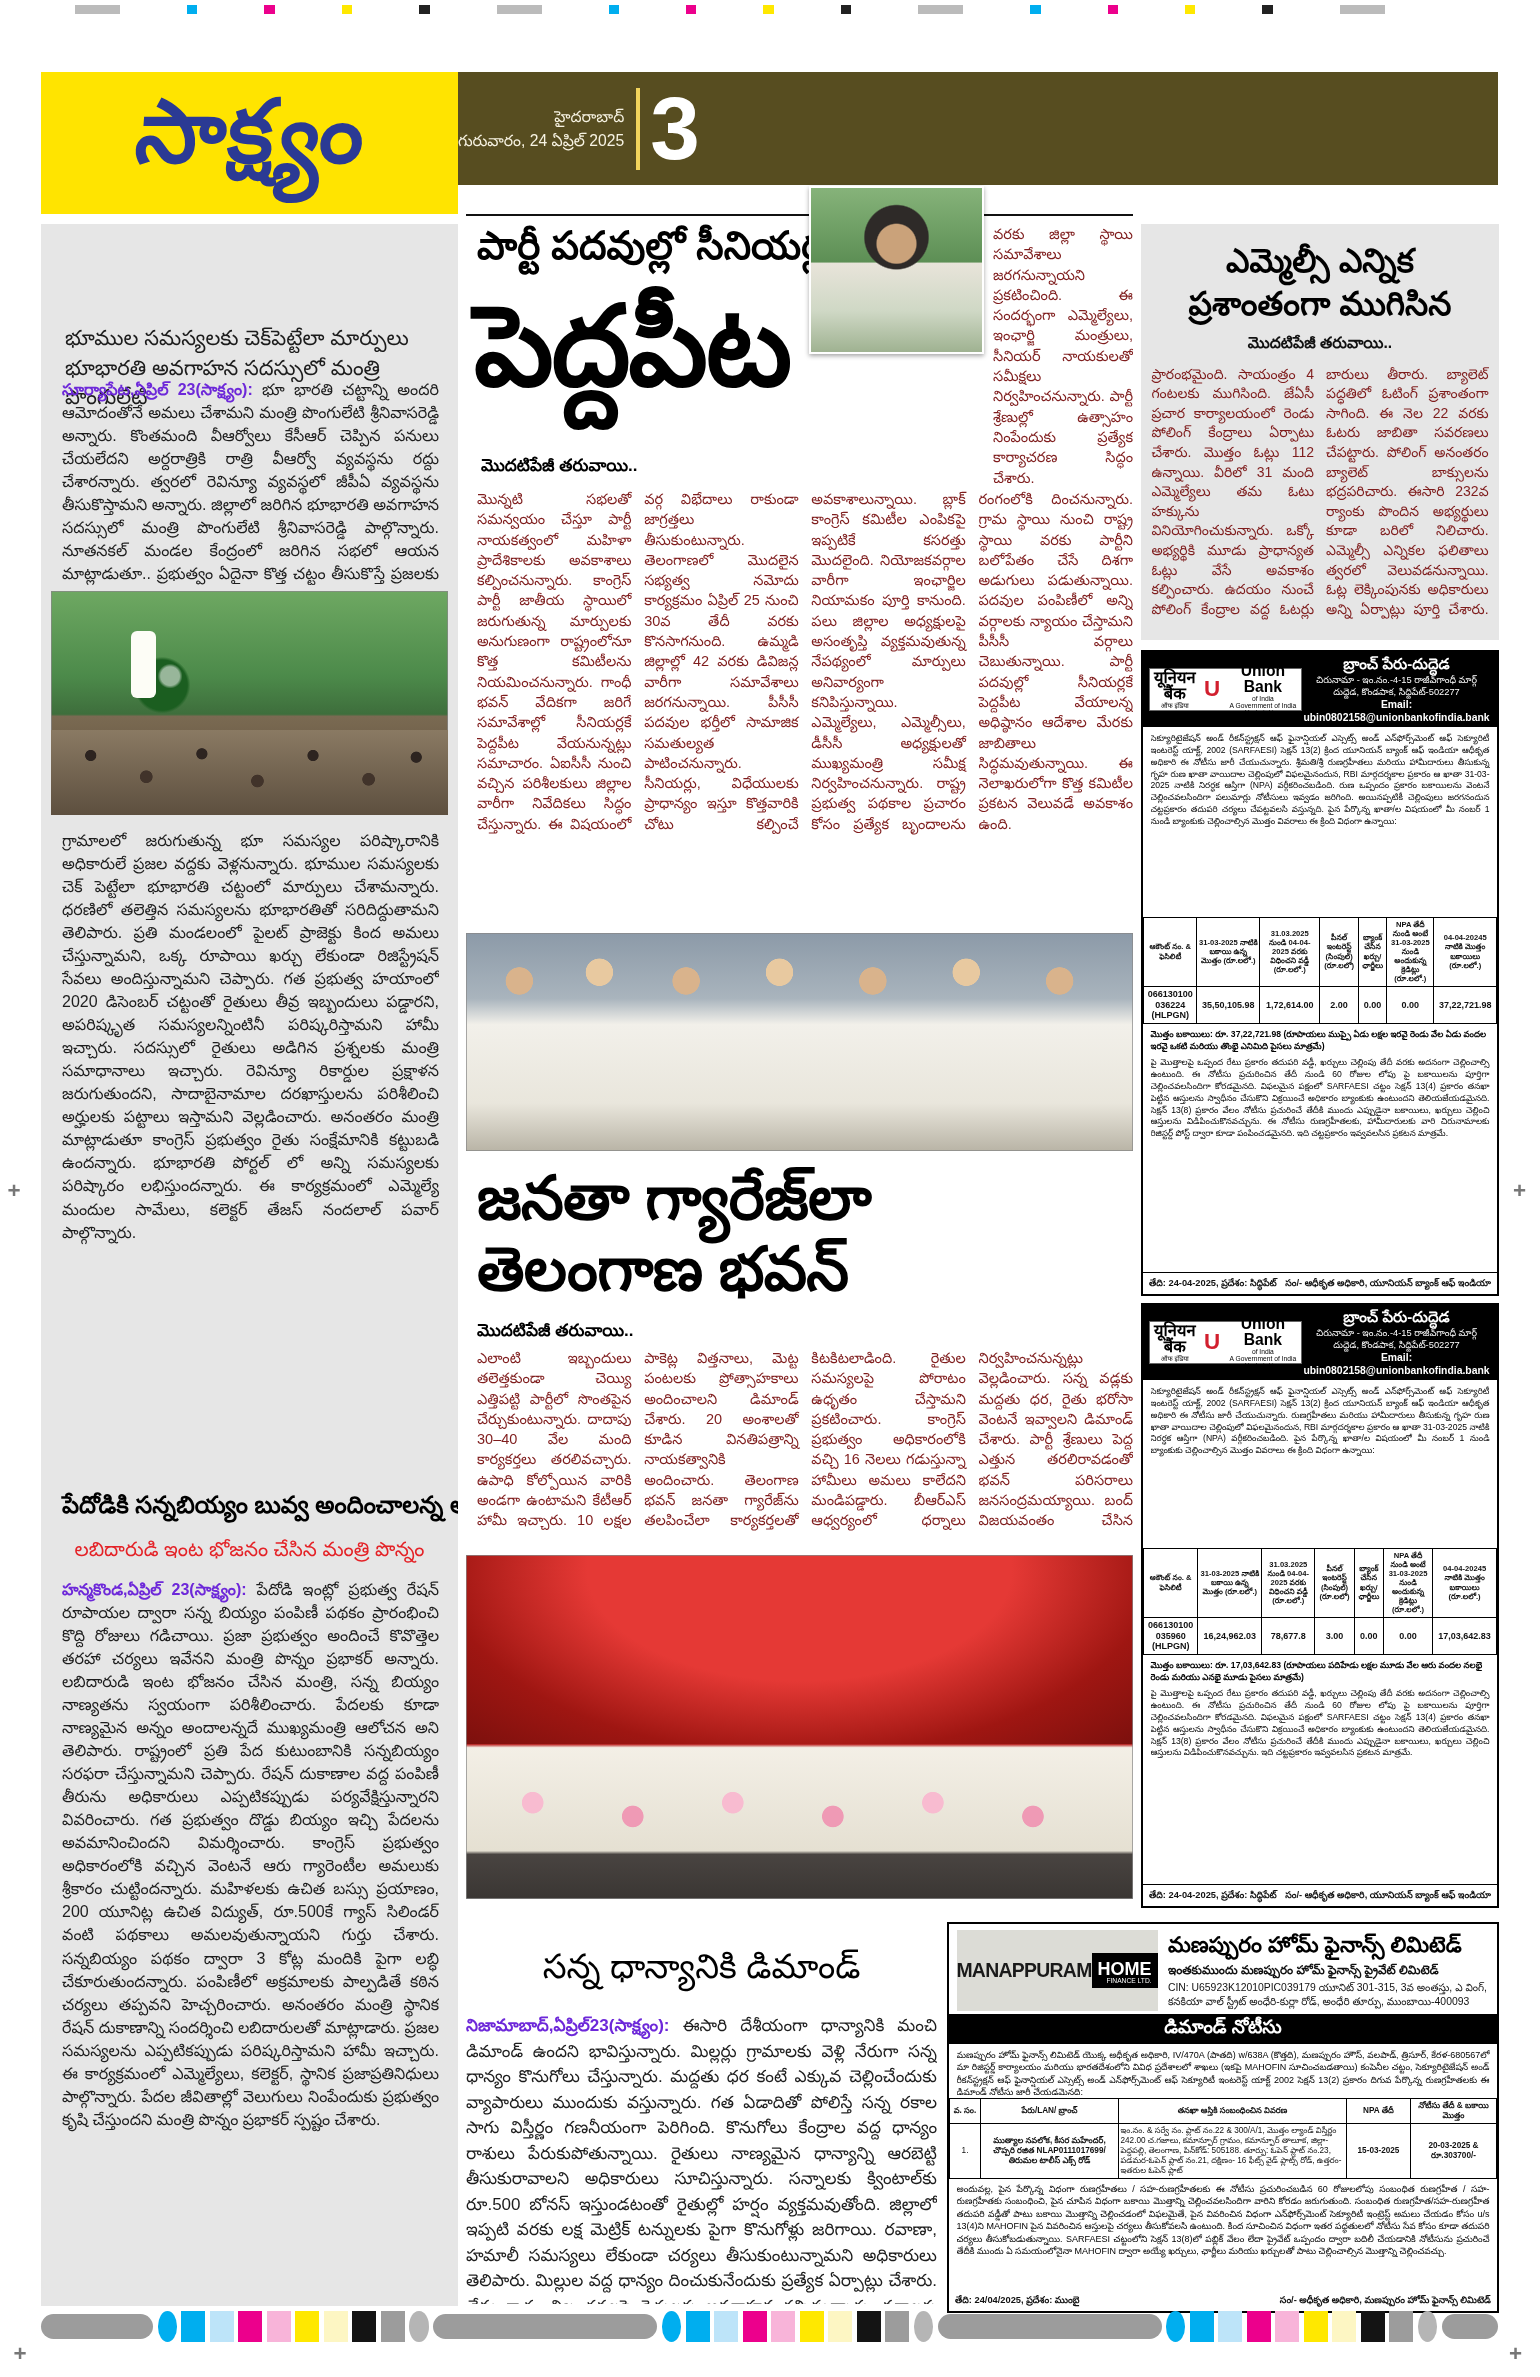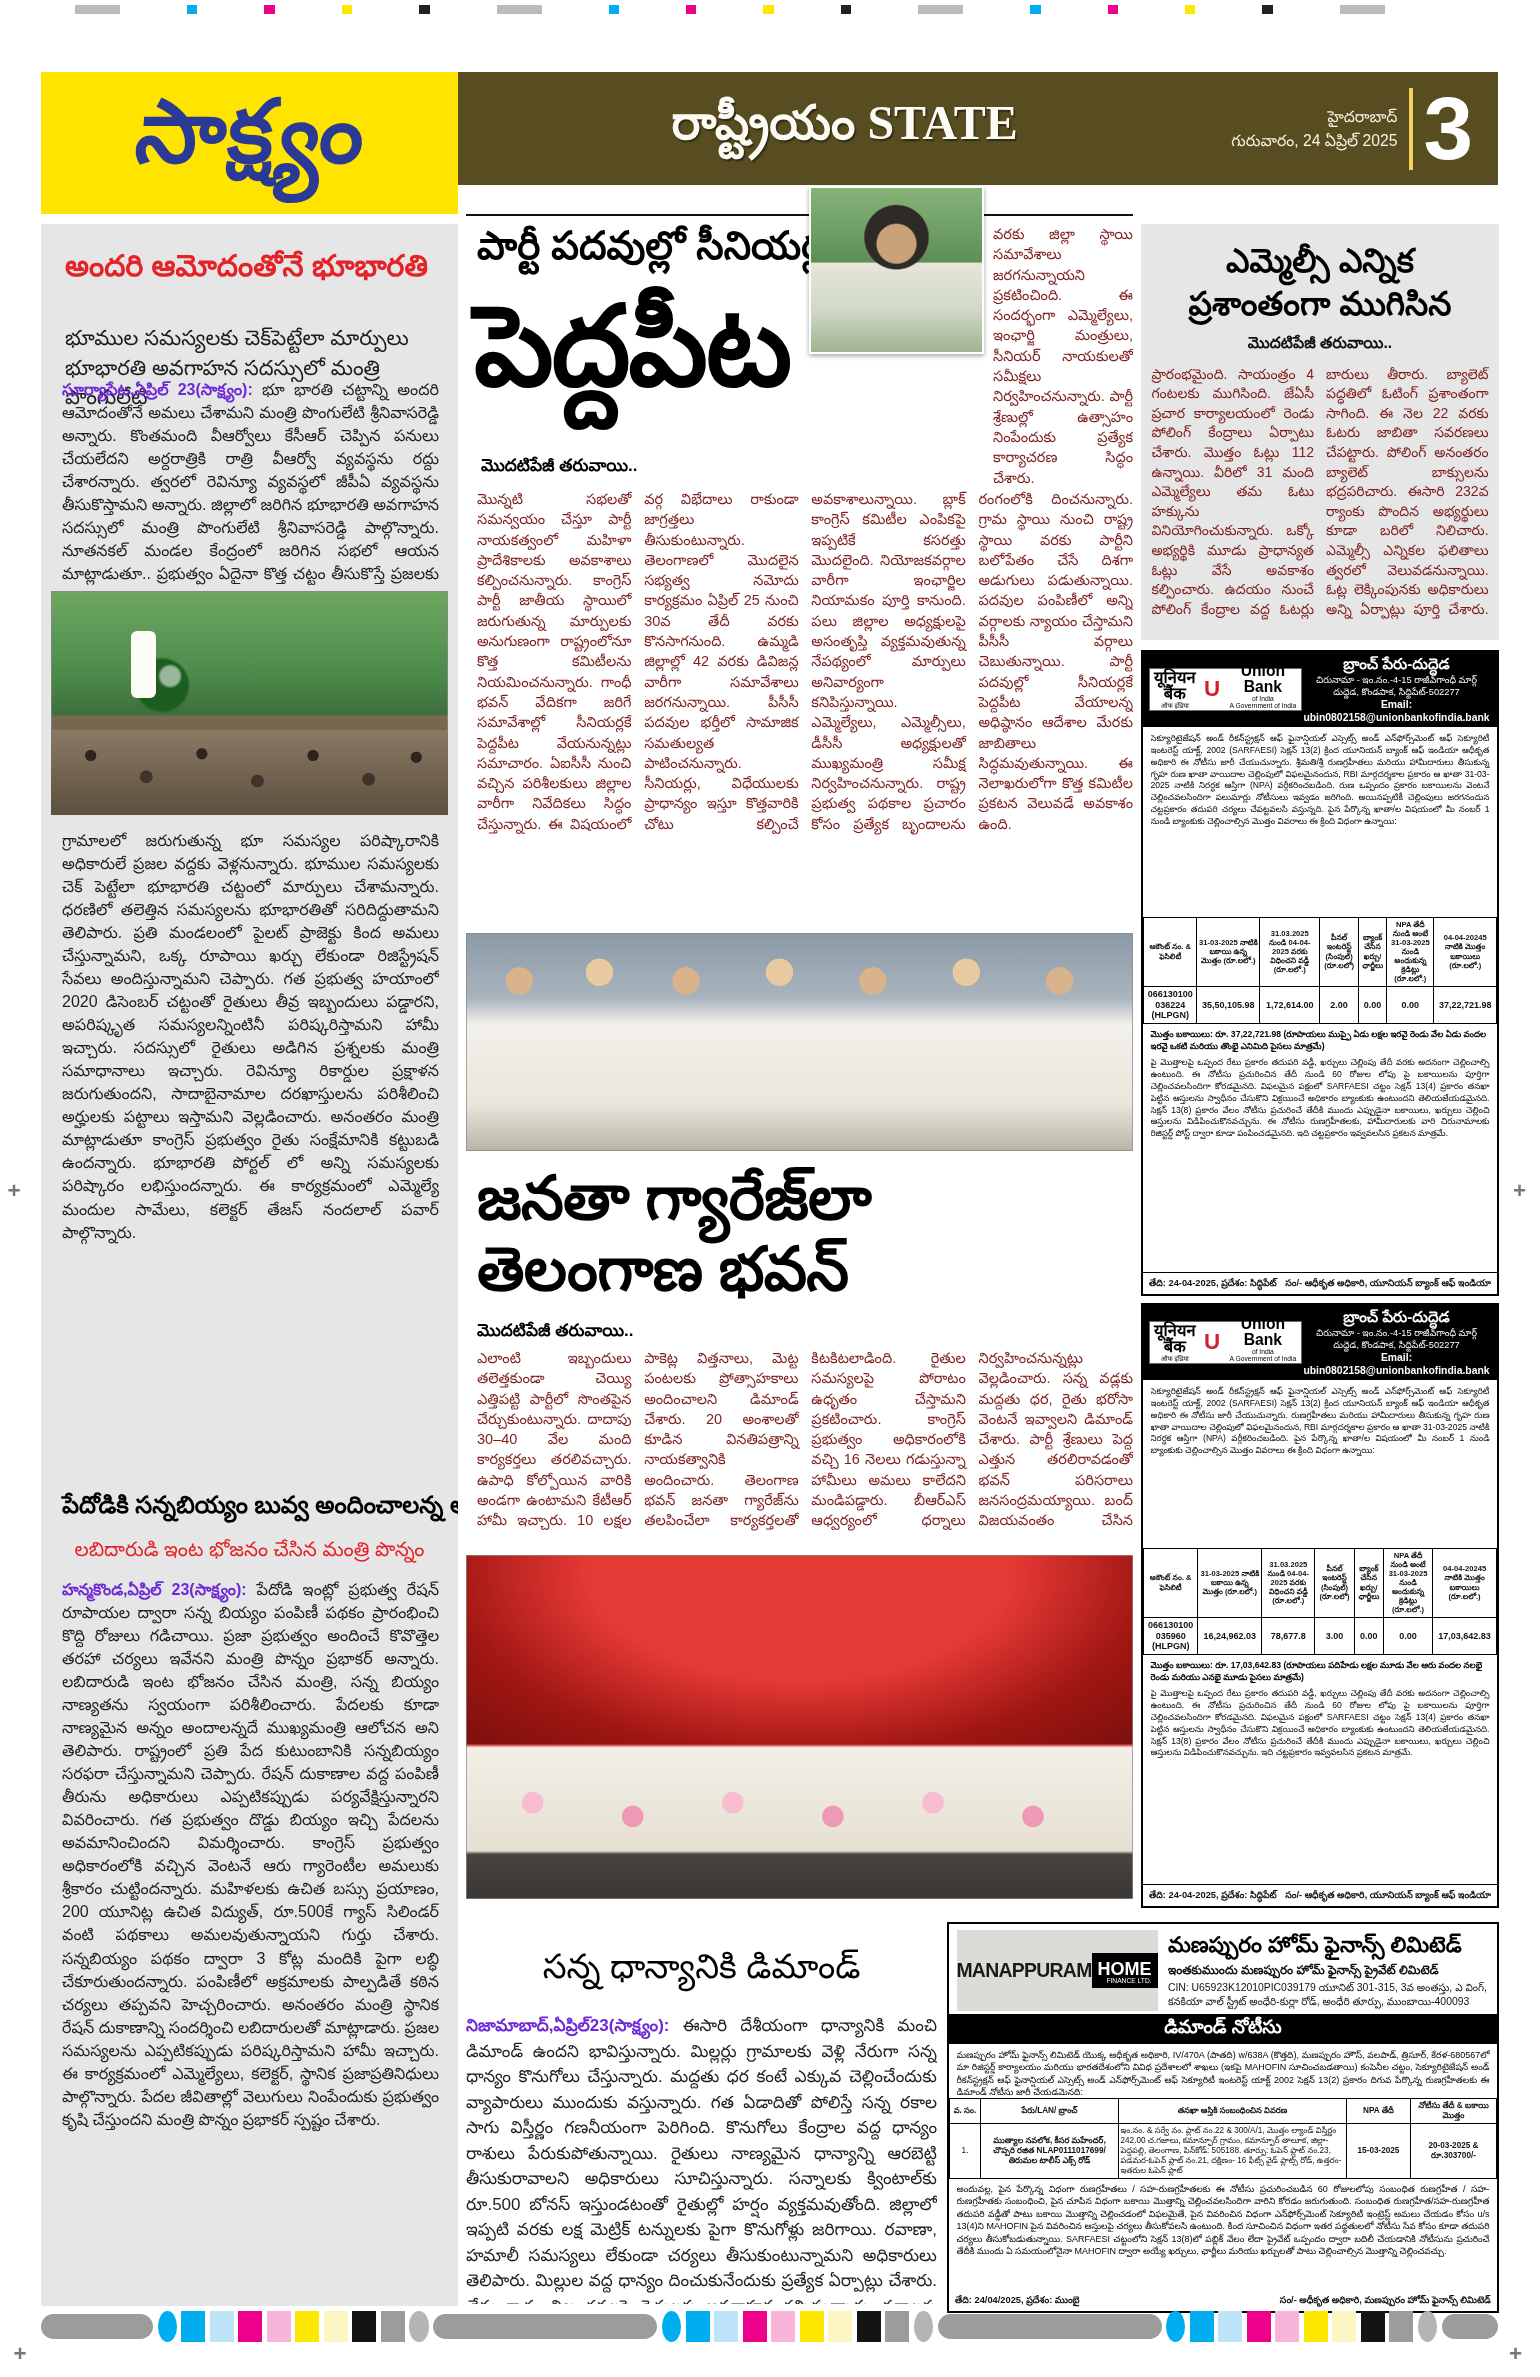--- a/index.html
+++ b/index.html
@@ -79,32 +79,30 @@
     <span class="topmark" style="width:10.4px;background:#ec008c;"></span>
     <span class="topmark" style="width:10.4px;background:#ffe800;"></span>
     <span class="topmark" style="width:10.4px;background:#222;"></span>
     <span class="topmark" style="width:45px;background:#bbb;"></span>
   </div>
 
   <div class="abs masthead" style="left:41px;top:72px;width:417px;height:142px;">
     <span>సాక్ష్యం</span>
   </div>
   <div class="abs band" style="left:458px;top:72px;width:1040px;height:113px;">
-    <div class="band-title">రాష్ట్రీయం STATE</div>
     <div class="band-date">
       <div>హైదరాబాద్</div>
       <div>గురువారం, 24 ఏప్రిల్ 2025</div>
     </div>
     <div class="band-div"></div>
     <div class="band-page">3</div>
   </div>
   <div class="abs" style="left:466px;top:214px;width:667px;height:2.2px;background:#111;"></div>
 
   <div class="abs gbox clip" style="left:41px;top:224px;width:417px;height:2082px;">
-    <div class="abs redhead" style="left:24px;top:25px;">అందరి ఆమోదంతోనే భూభారతి</div>
     <div class="abs subhead" style="left:0;top:79px;width:417px;text-align:left;padding-left:24px;box-sizing:border-box;">భూముల సమస్యలకు చెక్‌పెట్టేలా మార్పులు</div>
     <div class="abs subhead" style="left:0;top:109px;width:417px;text-align:left;padding-left:24px;box-sizing:border-box;">భూభారతి అవగాహన సదస్సులో మంత్రి పొంగులేటి</div>
     <div class="abs body-sm jt clip" style="left:21px;top:154px;width:377px;height:207px;"><span class="dl">సూర్యాపేట,ఏప్రిల్ 23(సాక్ష్యం):</span> <span>భూ భారతి చట్టాన్ని అందరి ఆమోదంతోనే అమలు చేశామని మంత్రి పొంగులేటి శ్రీనివాసరెడ్డి అన్నారు. కొంతమంది వీఆర్వోలు కేసీఆర్ చెప్పిన పనులు చేయలేదని అర్దరాత్రికి రాత్రి వీఆర్వో వ్యవస్థను రద్దు చేశారన్నారు. త్వరలో రెవిన్యూ వ్యవస్థలో జీపీఏ వ్యవస్థను తీసుకొస్తామని అన్నారు. జిల్లాలో జరిగిన భూభారతి అవగాహన సదస్సులో మంత్రి పొంగులేటి శ్రీనివాసరెడ్డి పాల్గొన్నారు. నూతనకల్ మండల కేంద్రంలో జరిగిన సభలో ఆయన మాట్లాడుతూ.. ప్రభుత్వం ఏదైనా కొత్త చట్టం తీసుకొస్తే ప్రజలకు ఉపయోగపడాలి కాని భారంగా మారకూడదన్నారు.</span></div>
 
     <div class="abs photo" style="left:10.4px;top:367px;width:397px;height:224px;
          background:
            radial-gradient(circle at 30% 38%, rgba(255,255,255,.55) 0 3%, transparent 4%),
            radial-gradient(circle at 28% 42%, #1b5e20 0 8%, transparent 9%),
            linear-gradient(180deg, #6ea862 0%, #4c8a4a 38%, #3e6e3c 55%, #7a6a52 56%, #6b5b45 75%, #57493a 100%);">
       <div class="abs" style="left:0;top:62%;width:100%;height:38%;

